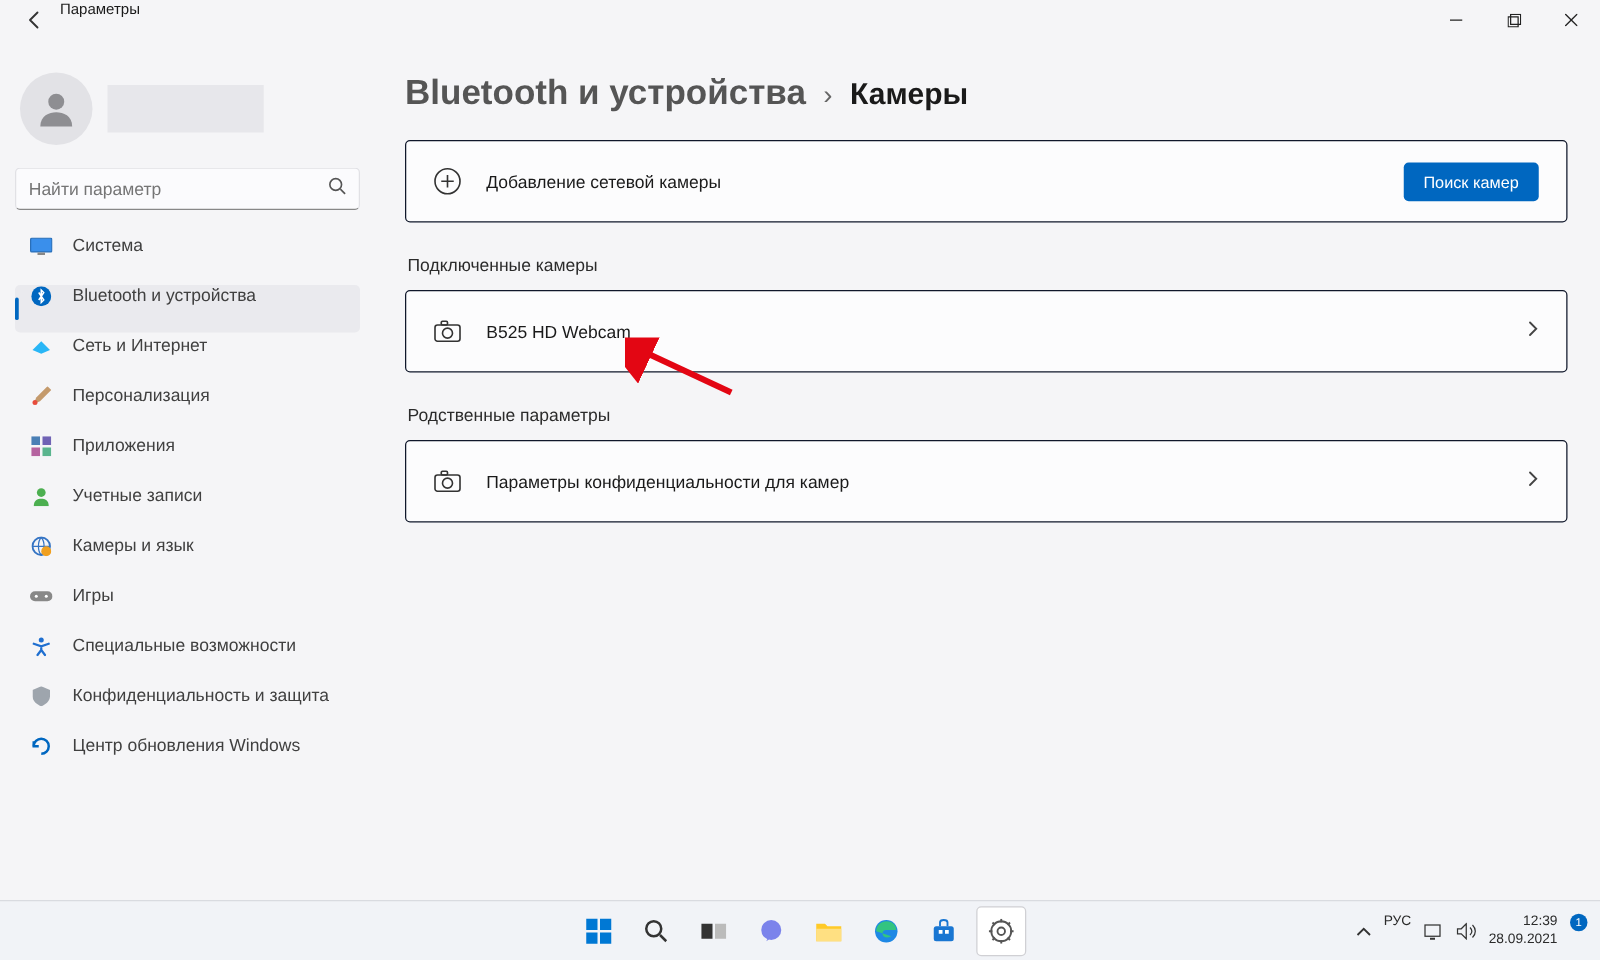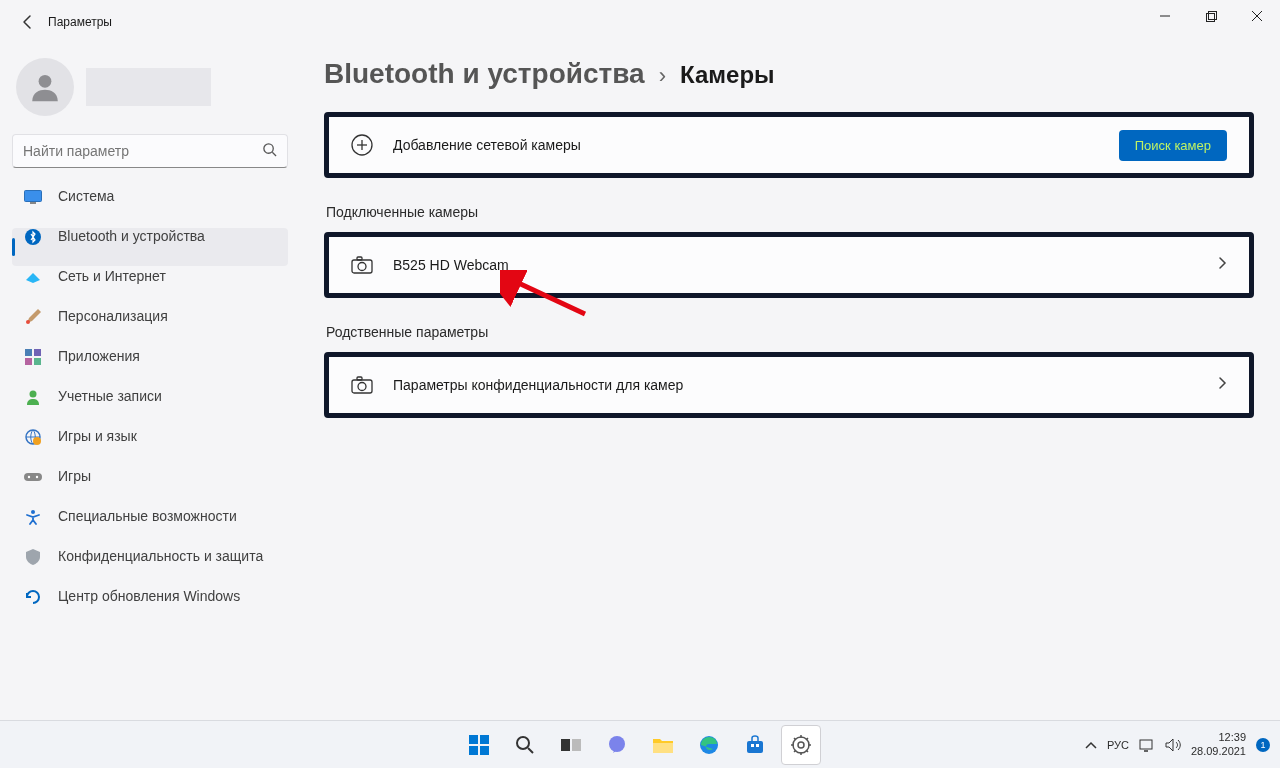--- a/index.html
+++ b/index.html
@@ -1,18 +1,18 @@
 <!DOCTYPE html>
 <html><head>
 <meta charset="utf-8">
 <style>
 * { box-sizing: border-box; margin: 0; padding: 0; font-family: "Segoe UI", Tahoma, sans-serif; }
 body { width: 1280px; height: 768px; background: #f5f5f7; overflow: hidden; position: relative; }
 
-.titlebar { height: 44px; display: flex; align-items: center; padding: 0 8px; }
+.titlebar { height: 44px; display: flex; align-items: flex-start; padding: 0 8px; }
 .titlebar .back { width: 40px; height: 32px; display:flex; align-items:center; justify-content:center; }
 .titlebar .title { font-size: 12px; color:#1a1a1a; }
 .win-controls { position:absolute; top:0; right:0; display:flex; }
 .win-controls div { width:46px; height:32px; display:flex; align-items:center; justify-content:center; }
 
 .sidebar { position:absolute; left:0; top:44px; width:300px; padding: 8px 12px 0 12px; }
 .user-block { display:flex; align-items:center; gap:12px; margin: 6px 4px 18px 4px; }
 .avatar { width:58px; height:58px; border-radius:50%; background:#e2e2e6; display:flex; align-items:center; justify-content:center; }
 .avatar svg { width:34px; height:34px; fill:#8e8e92; }
 .user-name-redact { width:125px; height:38px; background:#e7e7eb; }
@@ -25,35 +25,35 @@
 .nav-item.active { background:#eaeaee; }
 .nav-item.active::before { content:""; position:absolute; left:0; top:10px; bottom:10px; width:3px; background:#0067c0; border-radius:2px; }
 .nav-icon { width:18px; height:18px; display:flex; align-items:center; justify-content:center; }
 
 .main { position:absolute; left:300px; top:44px; right:0; bottom:48px; padding: 14px 26px 0 24px; overflow:auto; }
 .breadcrumb { display:flex; align-items:baseline; gap:14px; margin-bottom:22px; }
 .breadcrumb .bc1 { font-size:28px; font-weight:600; color:#555; }
 .breadcrumb .sep { font-size:22px; color:#666; }
 .breadcrumb .bc2 { font-size:24px; font-weight:600; color:#1a1a1a; }
 
-.card { background:#fcfcfd; border:5px solid #0f172a; border-radius:4px; display:flex; align-items:center; padding:0 22px; min-height:66px; margin-bottom:14px; }
+.card { background:#fcfcfd; border:1px solid #0f172a; border-radius:4px; display:flex; align-items:center; padding:0 22px; min-height:66px; margin-bottom:14px; }
 .card .card-icon { width:22px; height:22px; margin-right:20px; color:#333; display:flex; align-items:center; justify-content:center;}
 .card .card-label { flex:1; font-size:14px; color:#1a1a1a; }
 .card .chev { color:#444; }
-.btn-primary { background:#0067c0; color:#bef264; border:none; border-radius:4px; padding:8px 16px; font-size:13px; cursor:pointer;}
+.btn-primary { background:#0067c0; color:#ffffff; border:none; border-radius:4px; padding:8px 16px; font-size:13px; cursor:pointer;}
 
 .section-title { font-size:14px; font-weight:400; color:#2b2b2b; margin: 26px 0 12px 2px; }
 
 .arrow-annot { position:absolute; left:500px; top:270px; pointer-events:none; }
 
 .taskbar { position:absolute; left:0; right:0; bottom:0; height:48px; background:#f1f3f7; border-top:1px solid #d9dbe0; display:flex; align-items:center; }
 .tb-center { position:absolute; left:50%; transform:translateX(-50%); display:flex; gap:6px; }
 .tb-center .tb-item { width:40px; height:40px; display:flex; align-items:center; justify-content:center; border-radius:4px; }
 .tb-center .tb-item.active { background:#fff; border:1px solid #d0d0d4;}
-.tb-right { position:absolute; right:10px; display:flex; align-items:center; gap:10px; font-size:11px; color:#2b2b2b; }
+.tb-right { position:absolute; right:10px; display:flex; gap:10px; font-size:11px; color:#2b2b2b; }
 .tb-right .clock { text-align:right; line-height:1.2; font-size:11px;}
 .tb-right .tray-icon { display:flex; align-items:center; justify-content:center; }
 .notif-dot { width:14px; height:14px; border-radius:50%; background:#0067c0; color:#fff; font-size:9px; display:flex; align-items:center; justify-content:center;}
 </style>
 </head>
 <body>
 
 <div class="titlebar">
   <div class="back">
     <svg width="16" height="16" viewBox="0 0 16 16">
@@ -159,21 +159,21 @@
     <span>Учетные записи</span>
   </div>
   <div class="nav-item">
     <span class="nav-icon">
         <svg width="16" height="16" viewBox="0 0 16 16">
           <circle cx="8" cy="8" r="7" fill="none" stroke="#3574c4" stroke-width="1.5"></circle>
           <path d="M1 8 H15 M8 1 C11 4 11 12 8 15 M8 1 C5 4 5 12 8 15" stroke="#3574c4" fill="none"></path>
           <circle cx="12" cy="12" r="4" fill="#f0a020"></circle>
         </svg>
       </span>
-    <span>Игры и язык</span>
+    <span>Камеры и язык</span>
   </div>
   <div class="nav-item">
     <span class="nav-icon">
         <svg width="18" height="12" viewBox="0 0 18 12">
           <rect x="0" y="2" width="18" height="8" rx="4" fill="#888"></rect>
           <circle cx="5" cy="6" r="1.2" fill="#fff"></circle>
           <circle cx="13" cy="6" r="1.2" fill="#fff"></circle>
         </svg>
       </span>
     <span>Игры</span>

